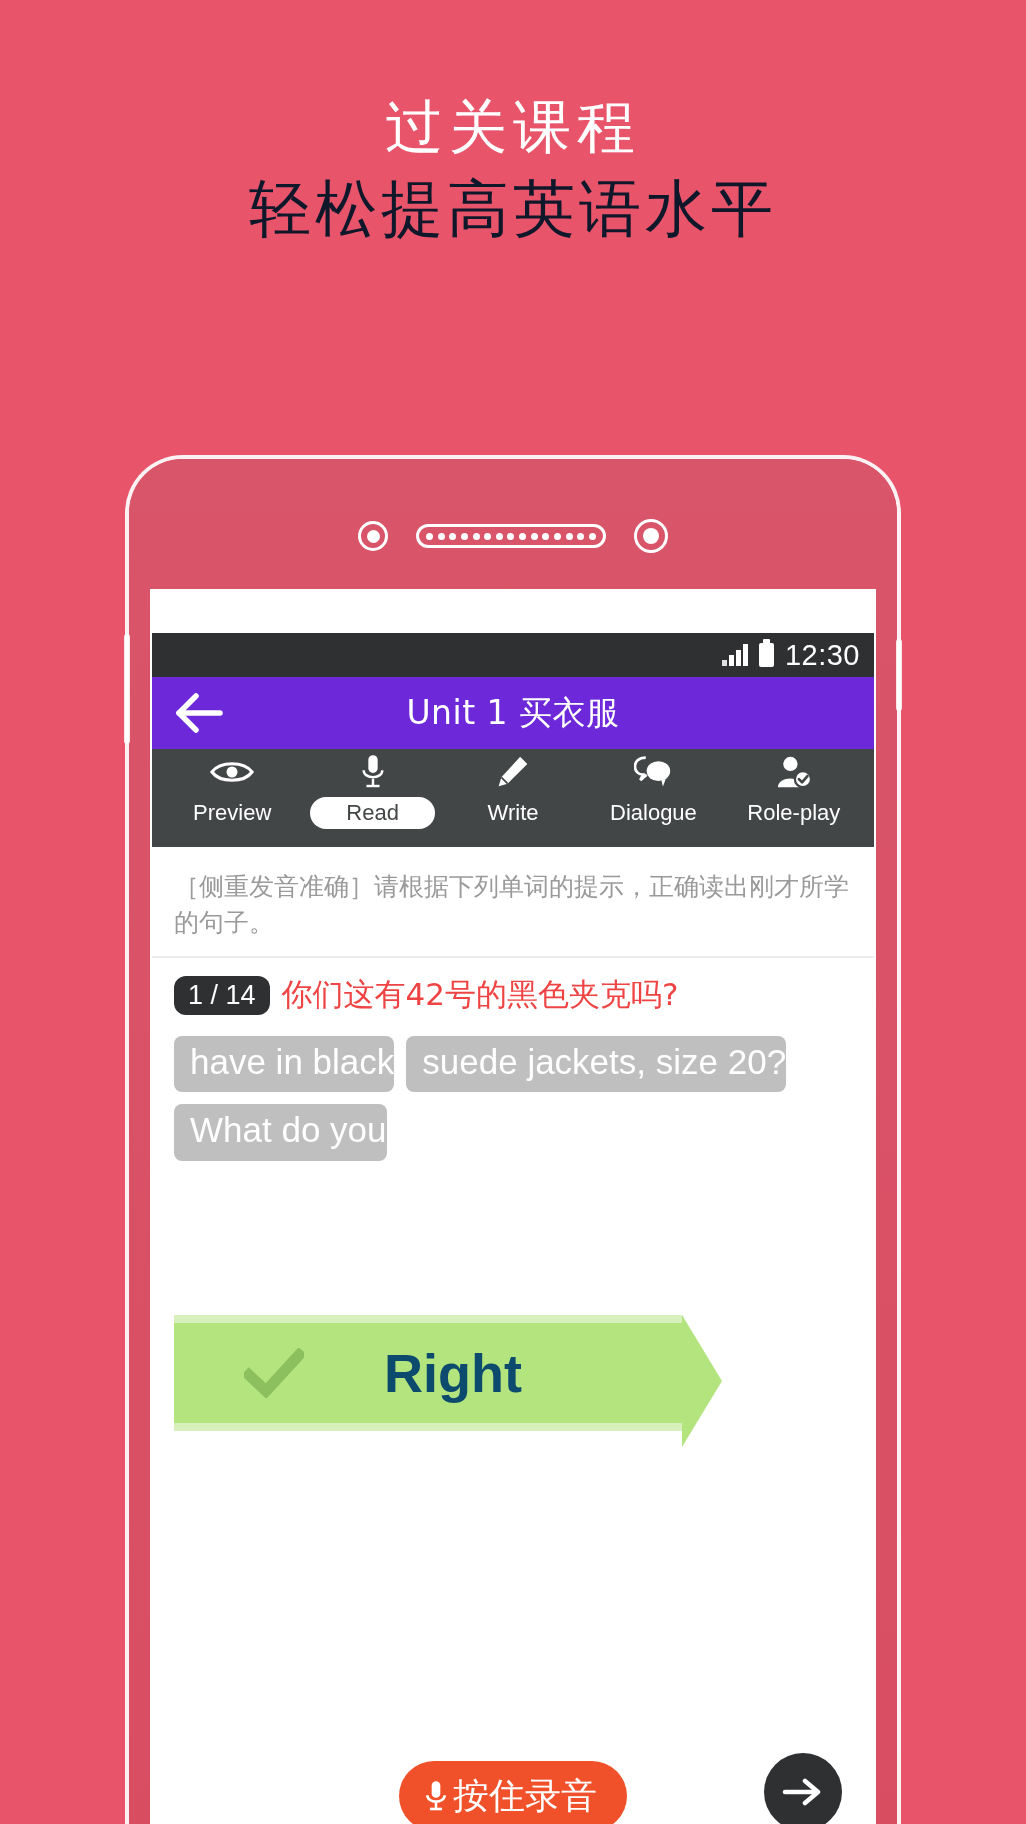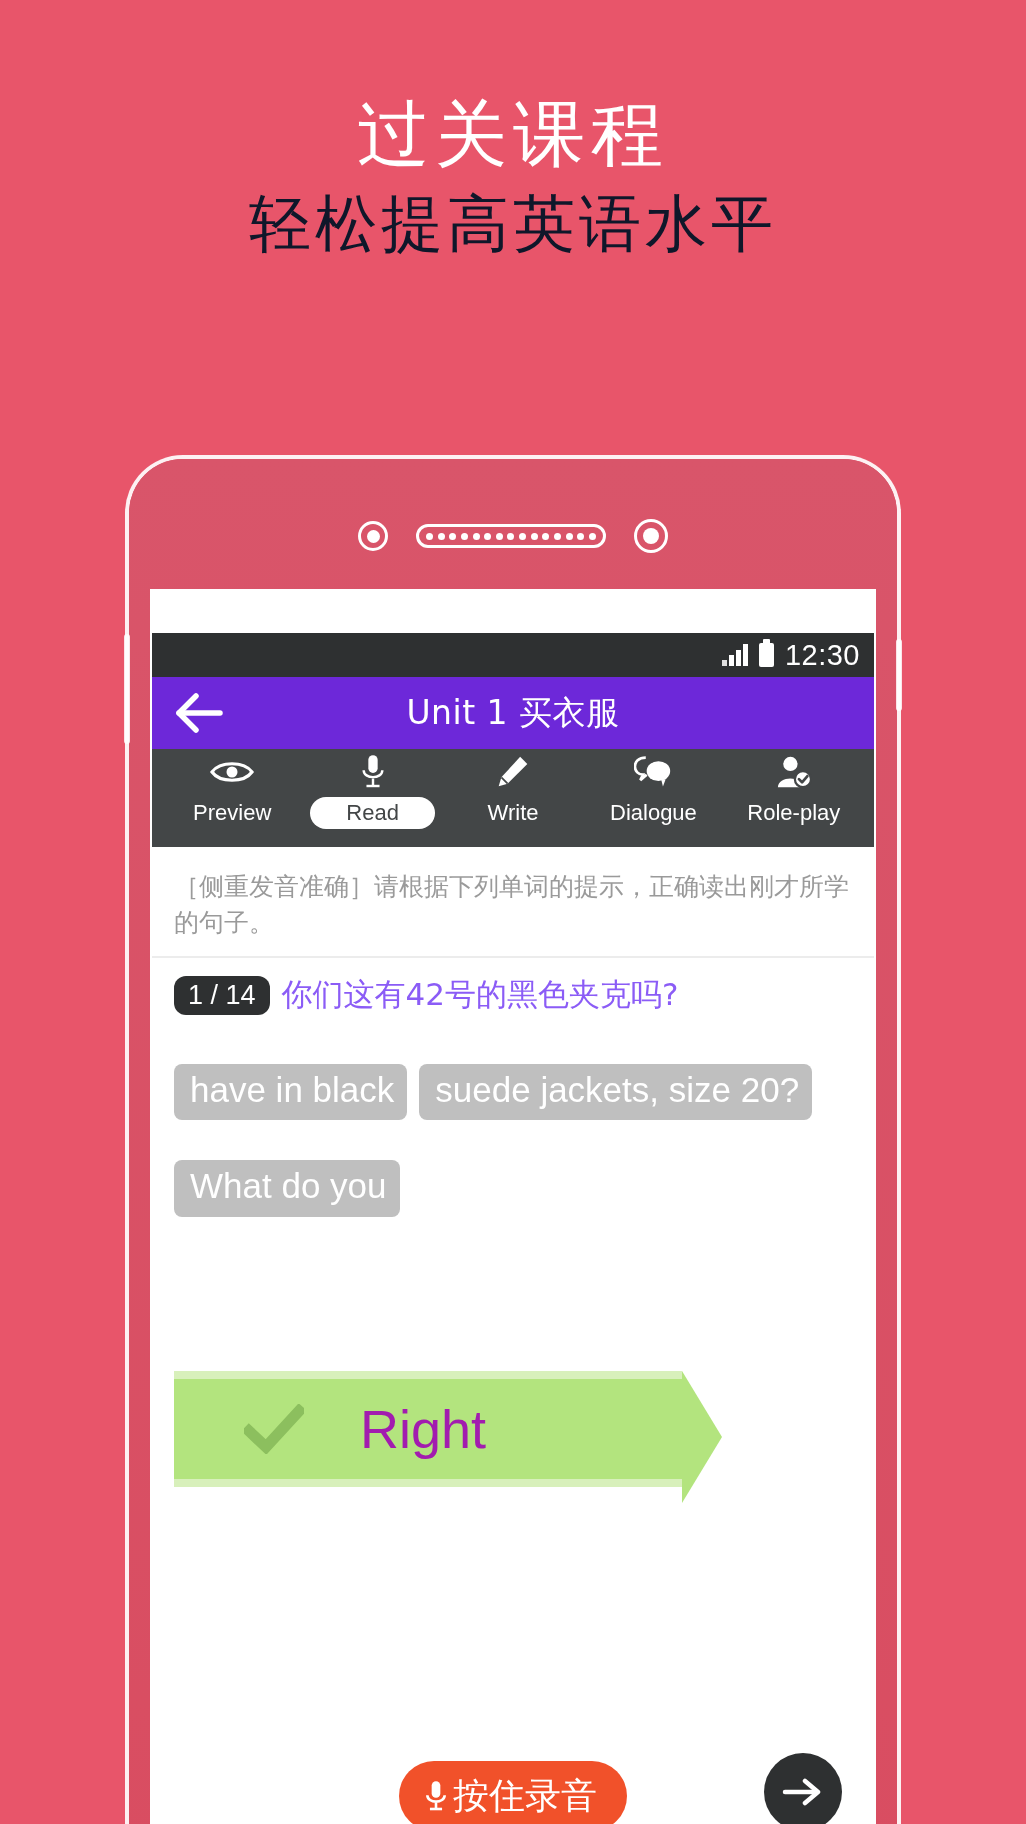--- a/index.html
+++ b/index.html
@@ -25,21 +25,21 @@
   
   .headline-wrap {
     position: absolute;
     top: 96px;
     left: 0;
     width: 100%;
     text-align: center;
   }
   .headline {
     color: #ffffff;
-    font-size: 72px;
+    font-size: 58px;
     line-height: 1.08;
     letter-spacing: 6px;
     font-weight: 400;
     font-family: "DejaVu Sans", "Liberation Sans", sans-serif;
   }
   .subheadline {
     margin-top: 16px;
     color: #0f172a;
     font-size: 62px;
     line-height: 1.1;
@@ -264,42 +264,41 @@
   .qbadge {
     background: #2e3031;
     color: #ffffff;
     font-size: 27px;
     padding: 4px 14px;
     border-radius: 12px;
     font-family: "Liberation Sans", sans-serif;
     white-space: nowrap;
   }
   .qtext {
-    color: #8b5cf6;
+    color: #ef4444;
     font-size: 31px;
     font-family: "DejaVu Sans", "Liberation Sans", sans-serif;
   }
 
   
   .chips {
     padding: 12px 22px 0 22px;
     display: flex;
     flex-wrap: wrap;
     gap: 12px;
   }
   .chip {
     background: #bfbfbf;
     color: #ffffff;
     font-size: 35px;
-    padding: 6px 13px 10px 16px;
+    padding: 6px 0 10px 16px;
     border-radius: 8px;
     font-family: "Liberation Sans", sans-serif;
     cursor: pointer;
     line-height: 1.15;
-    margin-top: 28px;
   }
 
   
   .banner-zone {
     margin-top: 154px;
     padding-left: 22px;
   }
   .banner {
     position: relative;
     width: 508px;
@@ -321,24 +320,25 @@
     width: 0; height: 0;
     border-top: 66px solid transparent;
     border-bottom: 66px solid transparent;
     border-left: 40px solid #b3e47e;
   }
   .banner-check {
     width: 60px; height: 50px;
     flex: none;
   }
   .banner-text {
-    color: #a21caf;
+    color: #0c4a6e;
     font-size: 54px;
-    font-weight: normal;
+    font-weight: bold;
     font-family: "Liberation Sans", sans-serif;
+    margin-left: 24px;
   }
 
   
   .bottom-bar {
     position: absolute;
     left: 0;
     bottom: 16px;
     width: 100%;
     display: flex;
     align-items: center;

